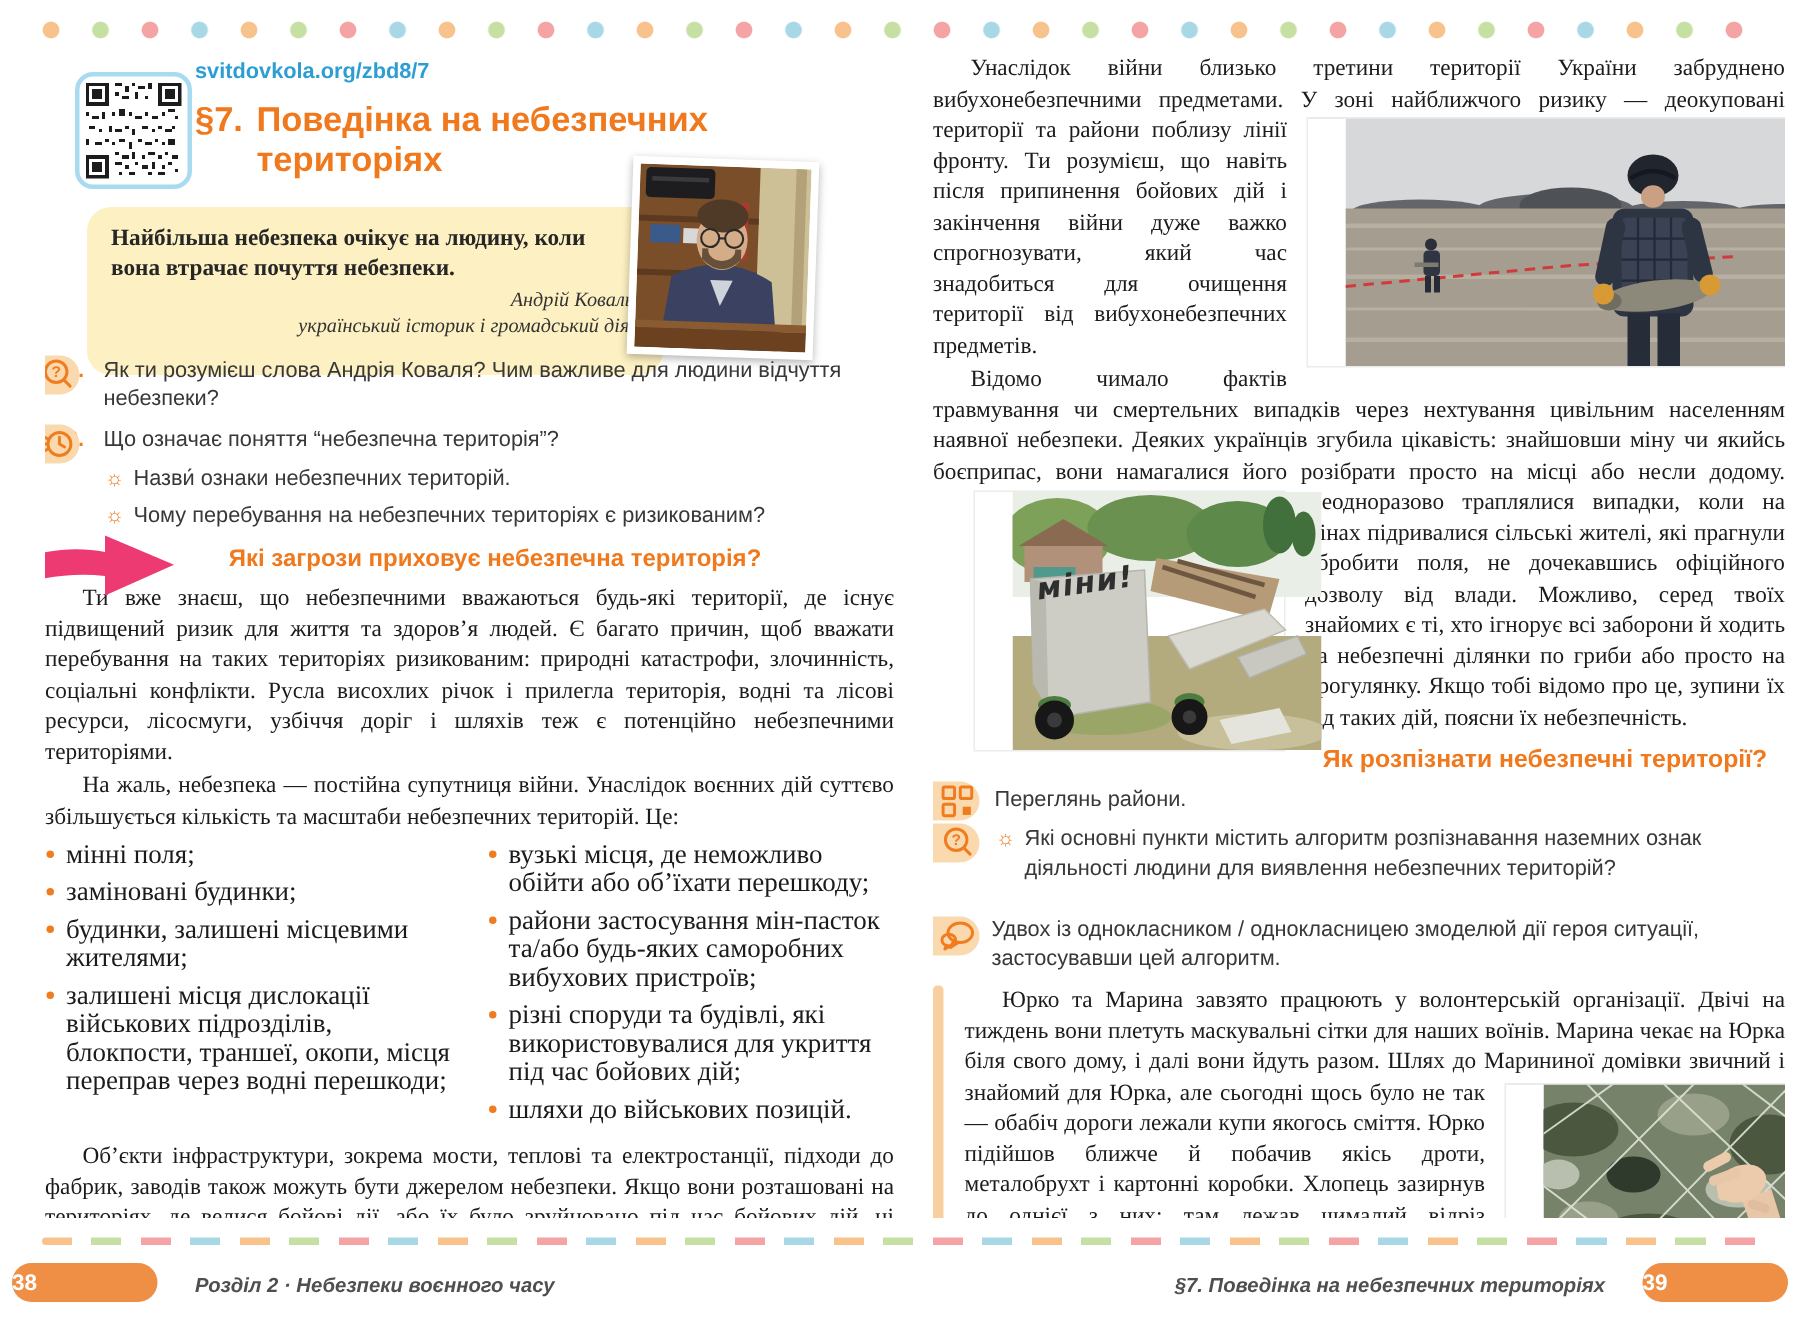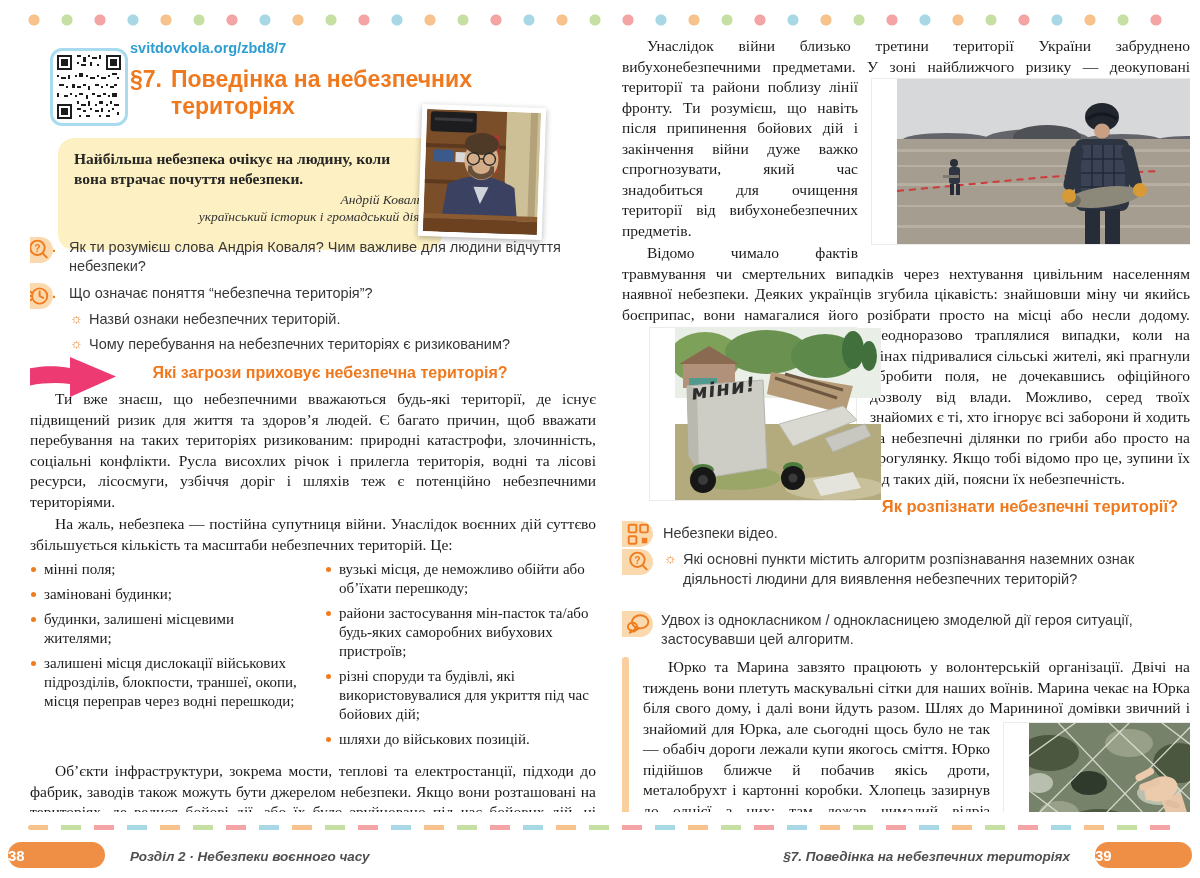--- a/index.html
+++ b/index.html
@@ -61,21 +61,21 @@
   .sec-head-r{font-size:16.5px;font-weight:bold;color:#f0791e;text-align:center;margin:8px 0 8px 0;}
   .arrow{position:absolute;left:-30px;top:-9px;width:118px;height:44px;}
   
   .serif{font-family:"Liberation Serif","DejaVu Serif",serif;font-size:15.5px;
     line-height:20.5px;color:#1b1b1b;text-align:justify;}
   .para{text-indent:25px;margin:0 0 2px 0;}
   
   .cols{display:flex;gap:24px;margin:5px 0 6px 0;}
   .cols ul{list-style:none;margin:0;padding:0;flex:1;}
   .bl{position:relative;padding-left:14px;font-family:"Liberation Serif","DejaVu Serif",serif;
-    font-size:15px;line-height:19px;color:#1b1b1b;margin-bottom:6px;}
+    font-size:18px;line-height:19px;color:#1b1b1b;margin-bottom:6px;}
   .bl:before{content:"";position:absolute;left:1px;top:7px;width:5px;height:5px;
     border-radius:50%;background:#ef7d1f;}
   
   .photo{display:block;box-shadow:0 0 0 1px rgba(0,0,0,.08);}
   .ph-sapper{float:right;width:318px;height:165px;margin:2px 0 6px 14px;}
   .ph-mines{float:left;width:206px;height:172px;margin:3px 14px 2px 28px;position:relative;}
   .graffiti{position:absolute;left:16px;top:52px;transform:rotate(-8deg);
     font-family:"DejaVu Sans",sans-serif;font-weight:bold;font-style:italic;
     font-size:20px;letter-spacing:1px;color:#2e2e2e;}
   .ph-camo{float:right;width:186px;height:128px;margin:4px 0 0 14px;}
@@ -399,21 +399,21 @@
       <span class="tab" style="left:-14px;top:25px;">
         <svg width="24" height="24" viewBox="0 0 22 22">
             <g class="icon-stroke">
               <circle cx="10.5" cy="9" r="6.6"></circle>
               <path d="M15.4 14.2 L19 17.8"></path>
             </g>
           <text x="10.5" y="12.4" text-anchor="middle" font-size="9.5" font-weight="bold" fill="#ef7d1f">?</text>
           </svg>
       </span>
       <span class="qnum">3.</span>
-      <span>Небезпеки відео.</span>
+      <span>Переглянь райони.</span>
     </div>
     <div class="sub" style="padding-left:42px;">
       <span class="sun">☼</span>
       <span>Які основні пункти містить алгоритм розпізнавання наземних ознак діяльності людини для виявлення небезпечних територій?</span>
     </div>
     <div class="qrow" style="margin-top:22px;">
       <span class="tab" style="left:-14px;top:0px;">
         <svg width="24" height="24" viewBox="0 0 22 22">
             <g class="icon-stroke" stroke-width="1.6">
               <ellipse cx="13" cy="9" rx="7.5" ry="6"></ellipse>

